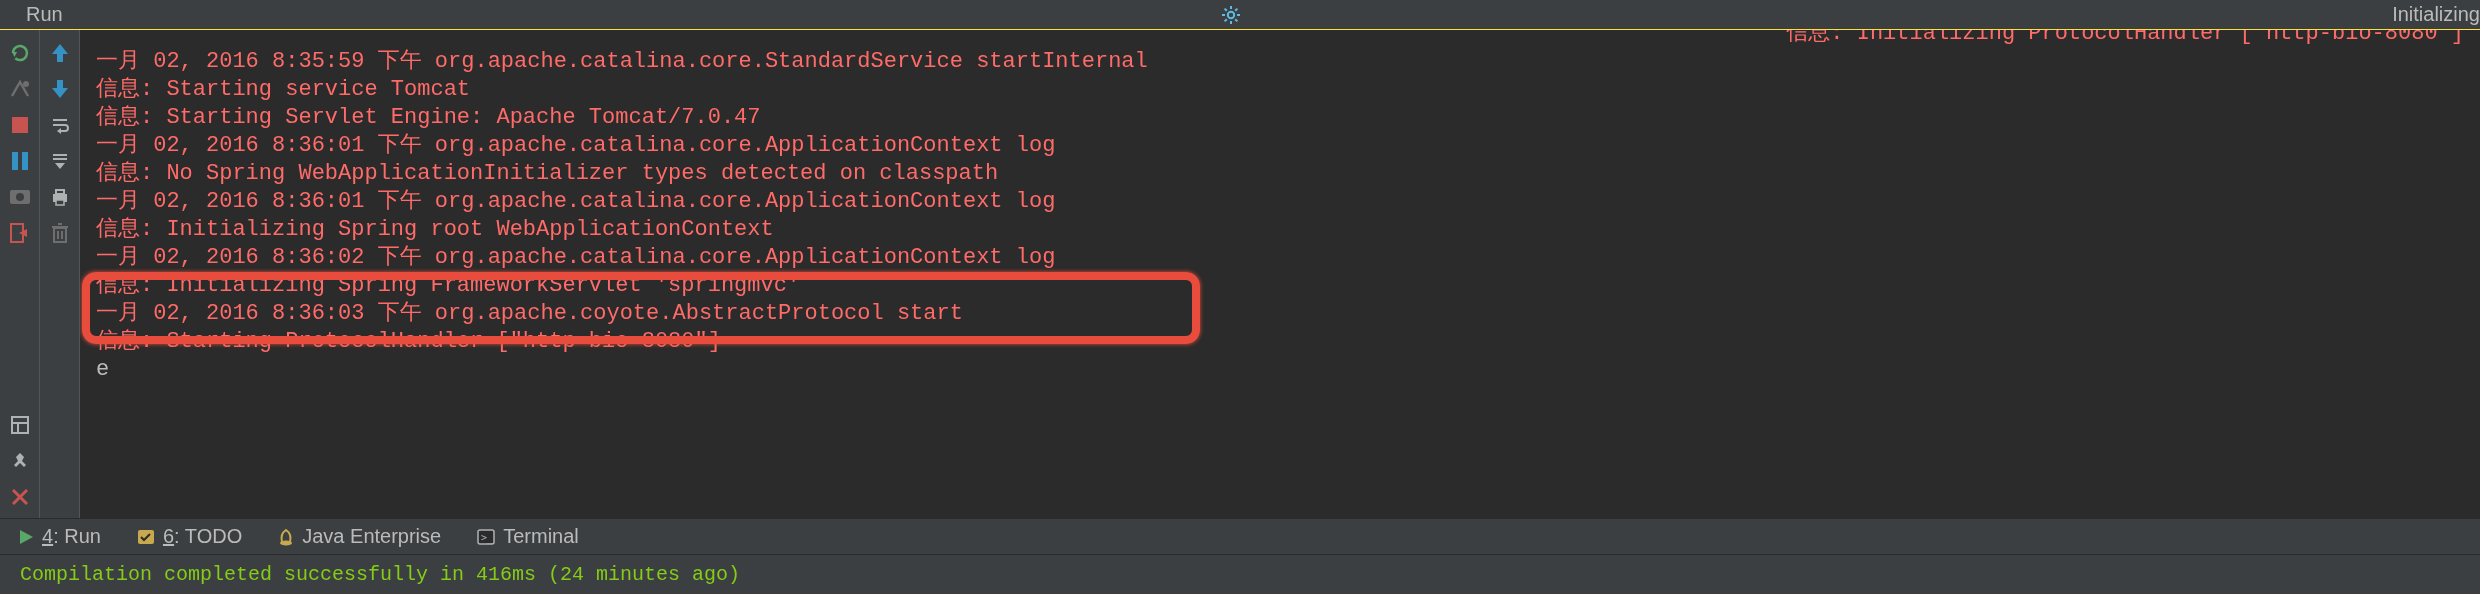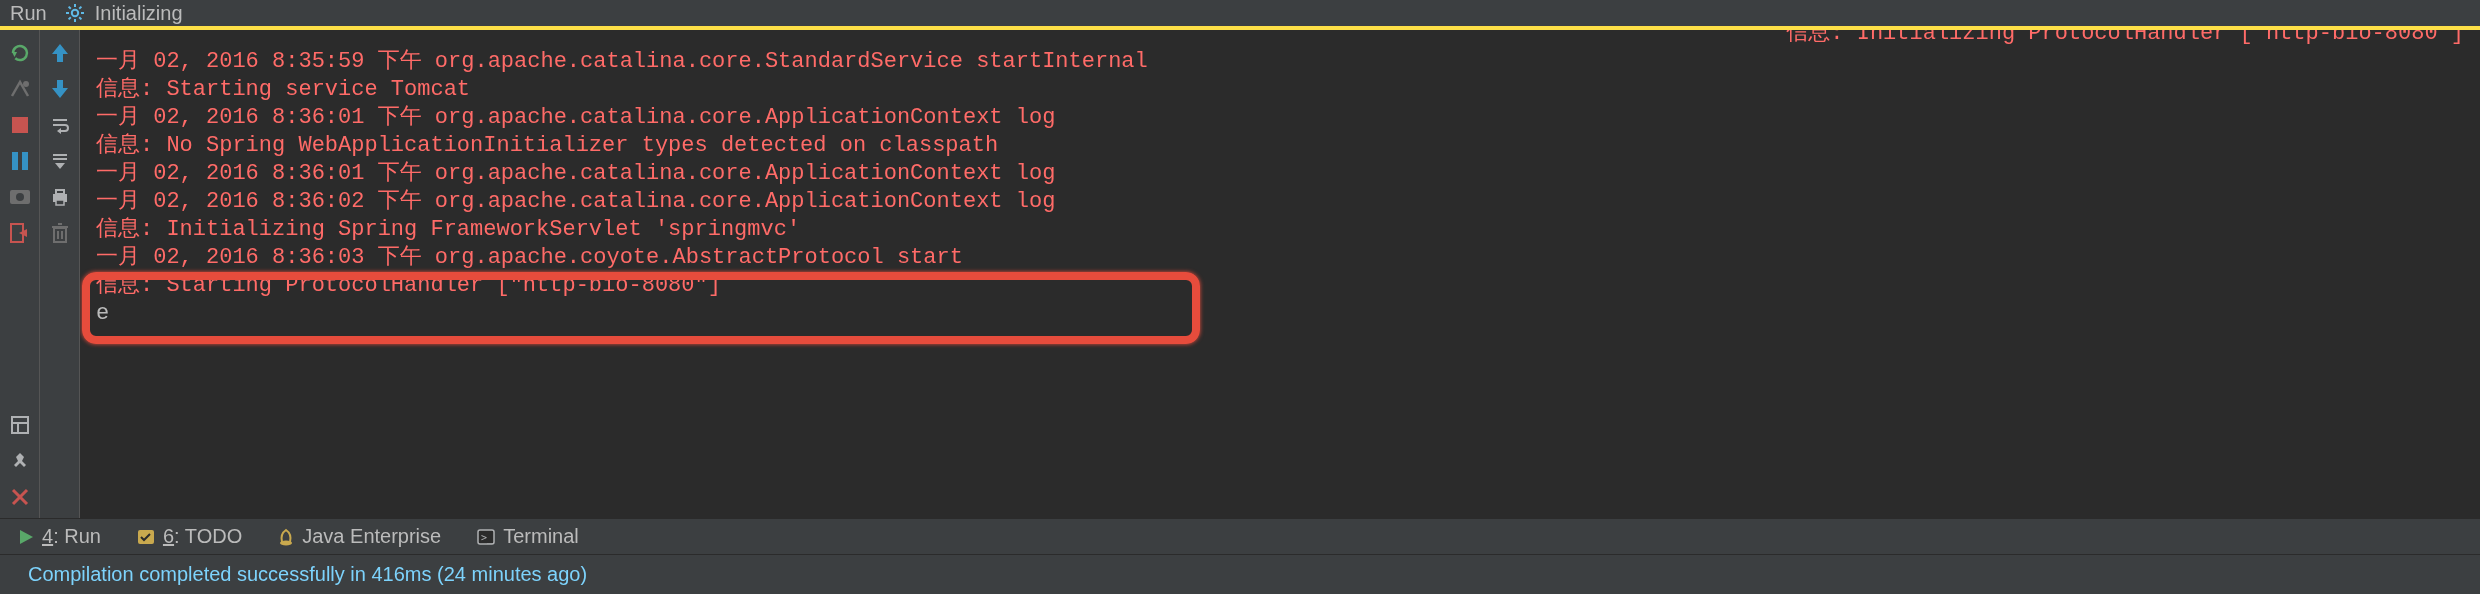--- a/index.html
+++ b/index.html
@@ -8,27 +8,28 @@
       font-family: Menlo, Monaco, "Courier New", monospace;
       font-size: 21px;
       color: #BBBBBB;
       width: 2480px;
       height: 594px;
       overflow: hidden;
     }
     .header {
       height: 30px;
       background: #3C3F41;
-      border-bottom: 4px solid #fde047;
-      display: flex;
-      align-items: center;
-      padding-left: 10px;
+      border-bottom: 1px solid #fde047;
+      display: flex;
+      align-items: center;
+      padding-left: 26px;
       font-family: "Lucida Grande", "Segoe UI", sans-serif;
       font-size: 20px;
       color: #BBBBBB;
+      justify-content: space-between;
     }
     .header .gear-icon {
       margin-left: 18px;
       margin-right: 10px;
     }
     .main-area {
       display: flex;
       height: 488px;
     }
     .side-toolbar {
@@ -110,24 +111,24 @@
       cursor: pointer;
     }
     .bottom-tabs .tab .ticon { margin-right: 8px; }
     .bottom-tabs .tab .underline { text-decoration: underline; }
     .status-bar {
       height: 40px;
       background: #3C3F41;
       border-top: 1px solid #2B2B2B;
       display: flex;
       align-items: center;
-      padding-left: 28px;
-      font-family: Liberation Sans, sans-serif;
+      padding-left: 20px;
+      font-family: Liberation Mono, monospace;
       font-size: 20px;
-      color: #7dd3fc;
+      color: #84cc16;
     }
     svg { display: block; }
   </style>
 </head>
 <body>
 
 <div class="header">
   <span>Run</span>
   <span class="gear-icon">
     <svg width="20" height="20" viewBox="0 0 20 20">
@@ -245,23 +246,25 @@
           <line x1="7" y1="9" x2="7" y2="17" stroke="#6E6E6E" stroke-width="2"></line>
           <line x1="11" y1="9" x2="11" y2="17" stroke="#6E6E6E" stroke-width="2"></line>
         </svg>
     </div>
   </div>
 
   <div class="console">
     <div class="line red-text" style="margin-top:-14px;text-align:right;">信息: Initializing ProtocolHandler ["http-bio-8080"]</div>
     <div class="line red-text">一月 02, 2016 8:35:59 下午 org.apache.catalina.core.StandardService startInternal</div>
     <div class="line red-text">信息: Starting service Tomcat</div>
+    <div class="line red-text">信息: Starting Servlet Engine: Apache Tomcat/7.0.47</div>
     <div class="line red-text">一月 02, 2016 8:36:01 下午 org.apache.catalina.core.ApplicationContext log</div>
     <div class="line red-text">信息: No Spring WebApplicationInitializer types detected on classpath</div>
     <div class="line red-text">一月 02, 2016 8:36:01 下午 org.apache.catalina.core.ApplicationContext log</div>
+    <div class="line red-text">信息: Initializing Spring root WebApplicationContext</div>
     <div class="line red-text">一月 02, 2016 8:36:02 下午 org.apache.catalina.core.ApplicationContext log</div>
     <div class="line red-text">信息: Initializing Spring FrameworkServlet 'springmvc'</div>
     <div class="line red-text">一月 02, 2016 8:36:03 下午 org.apache.coyote.AbstractProtocol start</div>
     <div class="line red-text">信息: Starting ProtocolHandler ["http-bio-8080"]</div>
     <div class="line gray-text">e</div>
     <div class="highlight-box"></div>
   </div>
 
 </div>
 

